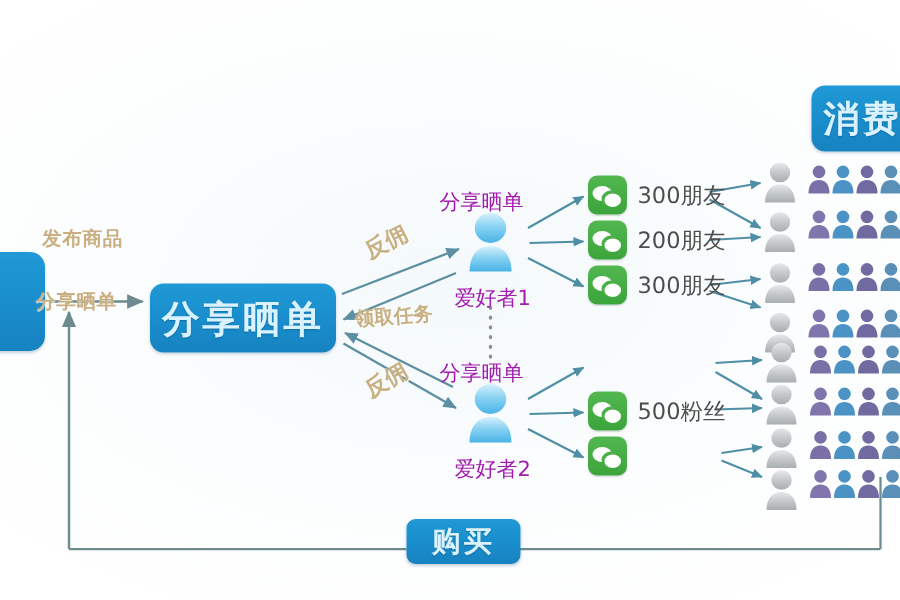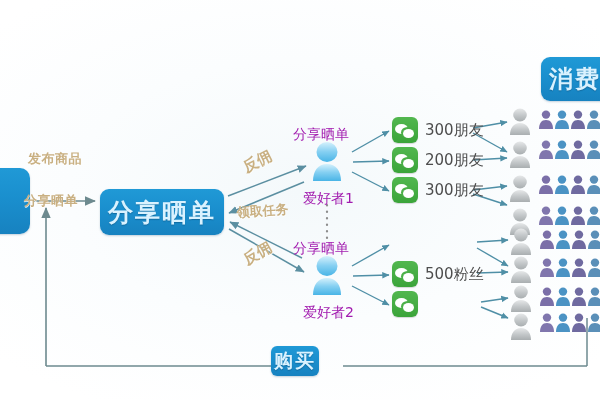--- a/index.html
+++ b/index.html
@@ -45,21 +45,21 @@
     font-size: 25px; font-weight: bold;
     text-shadow: 0 1px 1px rgba(0,40,70,0.3);
   }
   #box-consumer {
     left: 541px; top: 57px; width: 86px; height: 44px;
     font-size: 24px; font-weight: bold; justify-content: flex-start;
     padding-left: 8px;
     text-shadow: 0 1px 1px rgba(0,40,70,0.3);
   }
   #box-buy {
-    left: 271px; top: 346px; width: 48px; height: 30px;
+    left: 271px; top: 346px; width: 76px; height: 30px;
     font-size: 19px; font-weight: bold; border-radius: 6px;
     text-shadow: 0 1px 1px rgba(0,40,70,0.3);
   }
 
   
   .khaki {
     position: absolute;
     color: #c9b082;
     font-weight: bold;
     white-space: nowrap;

